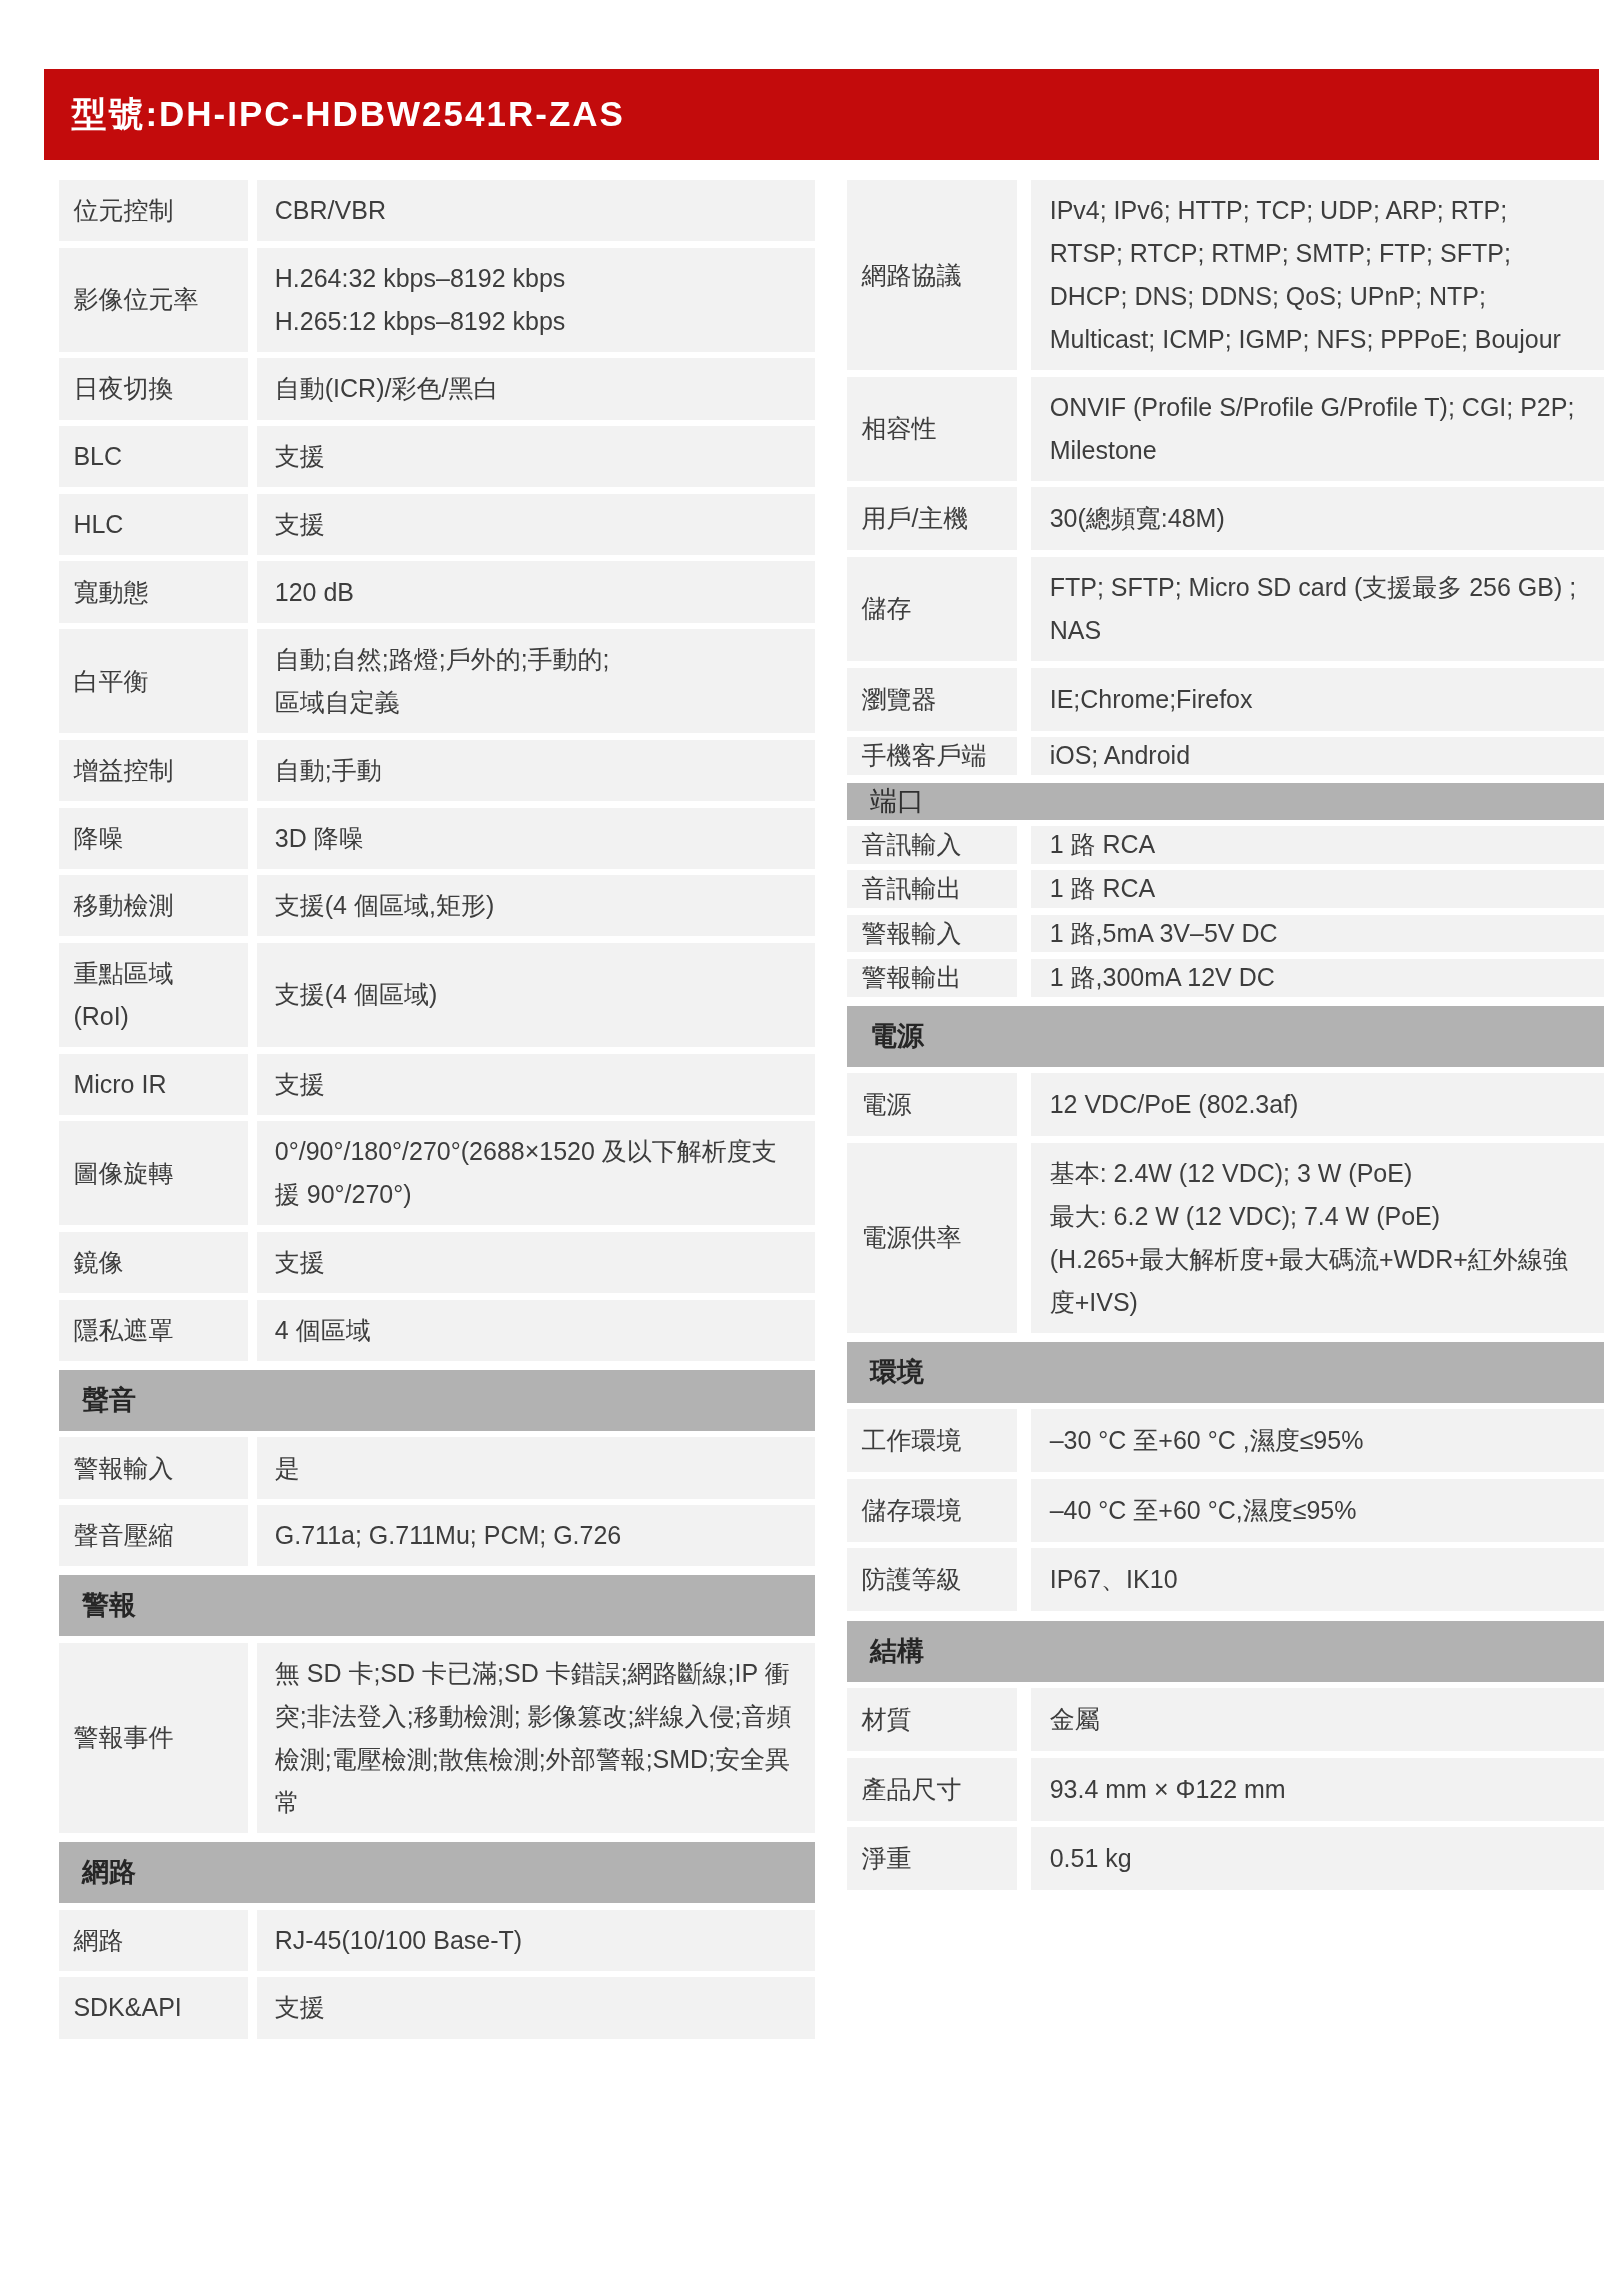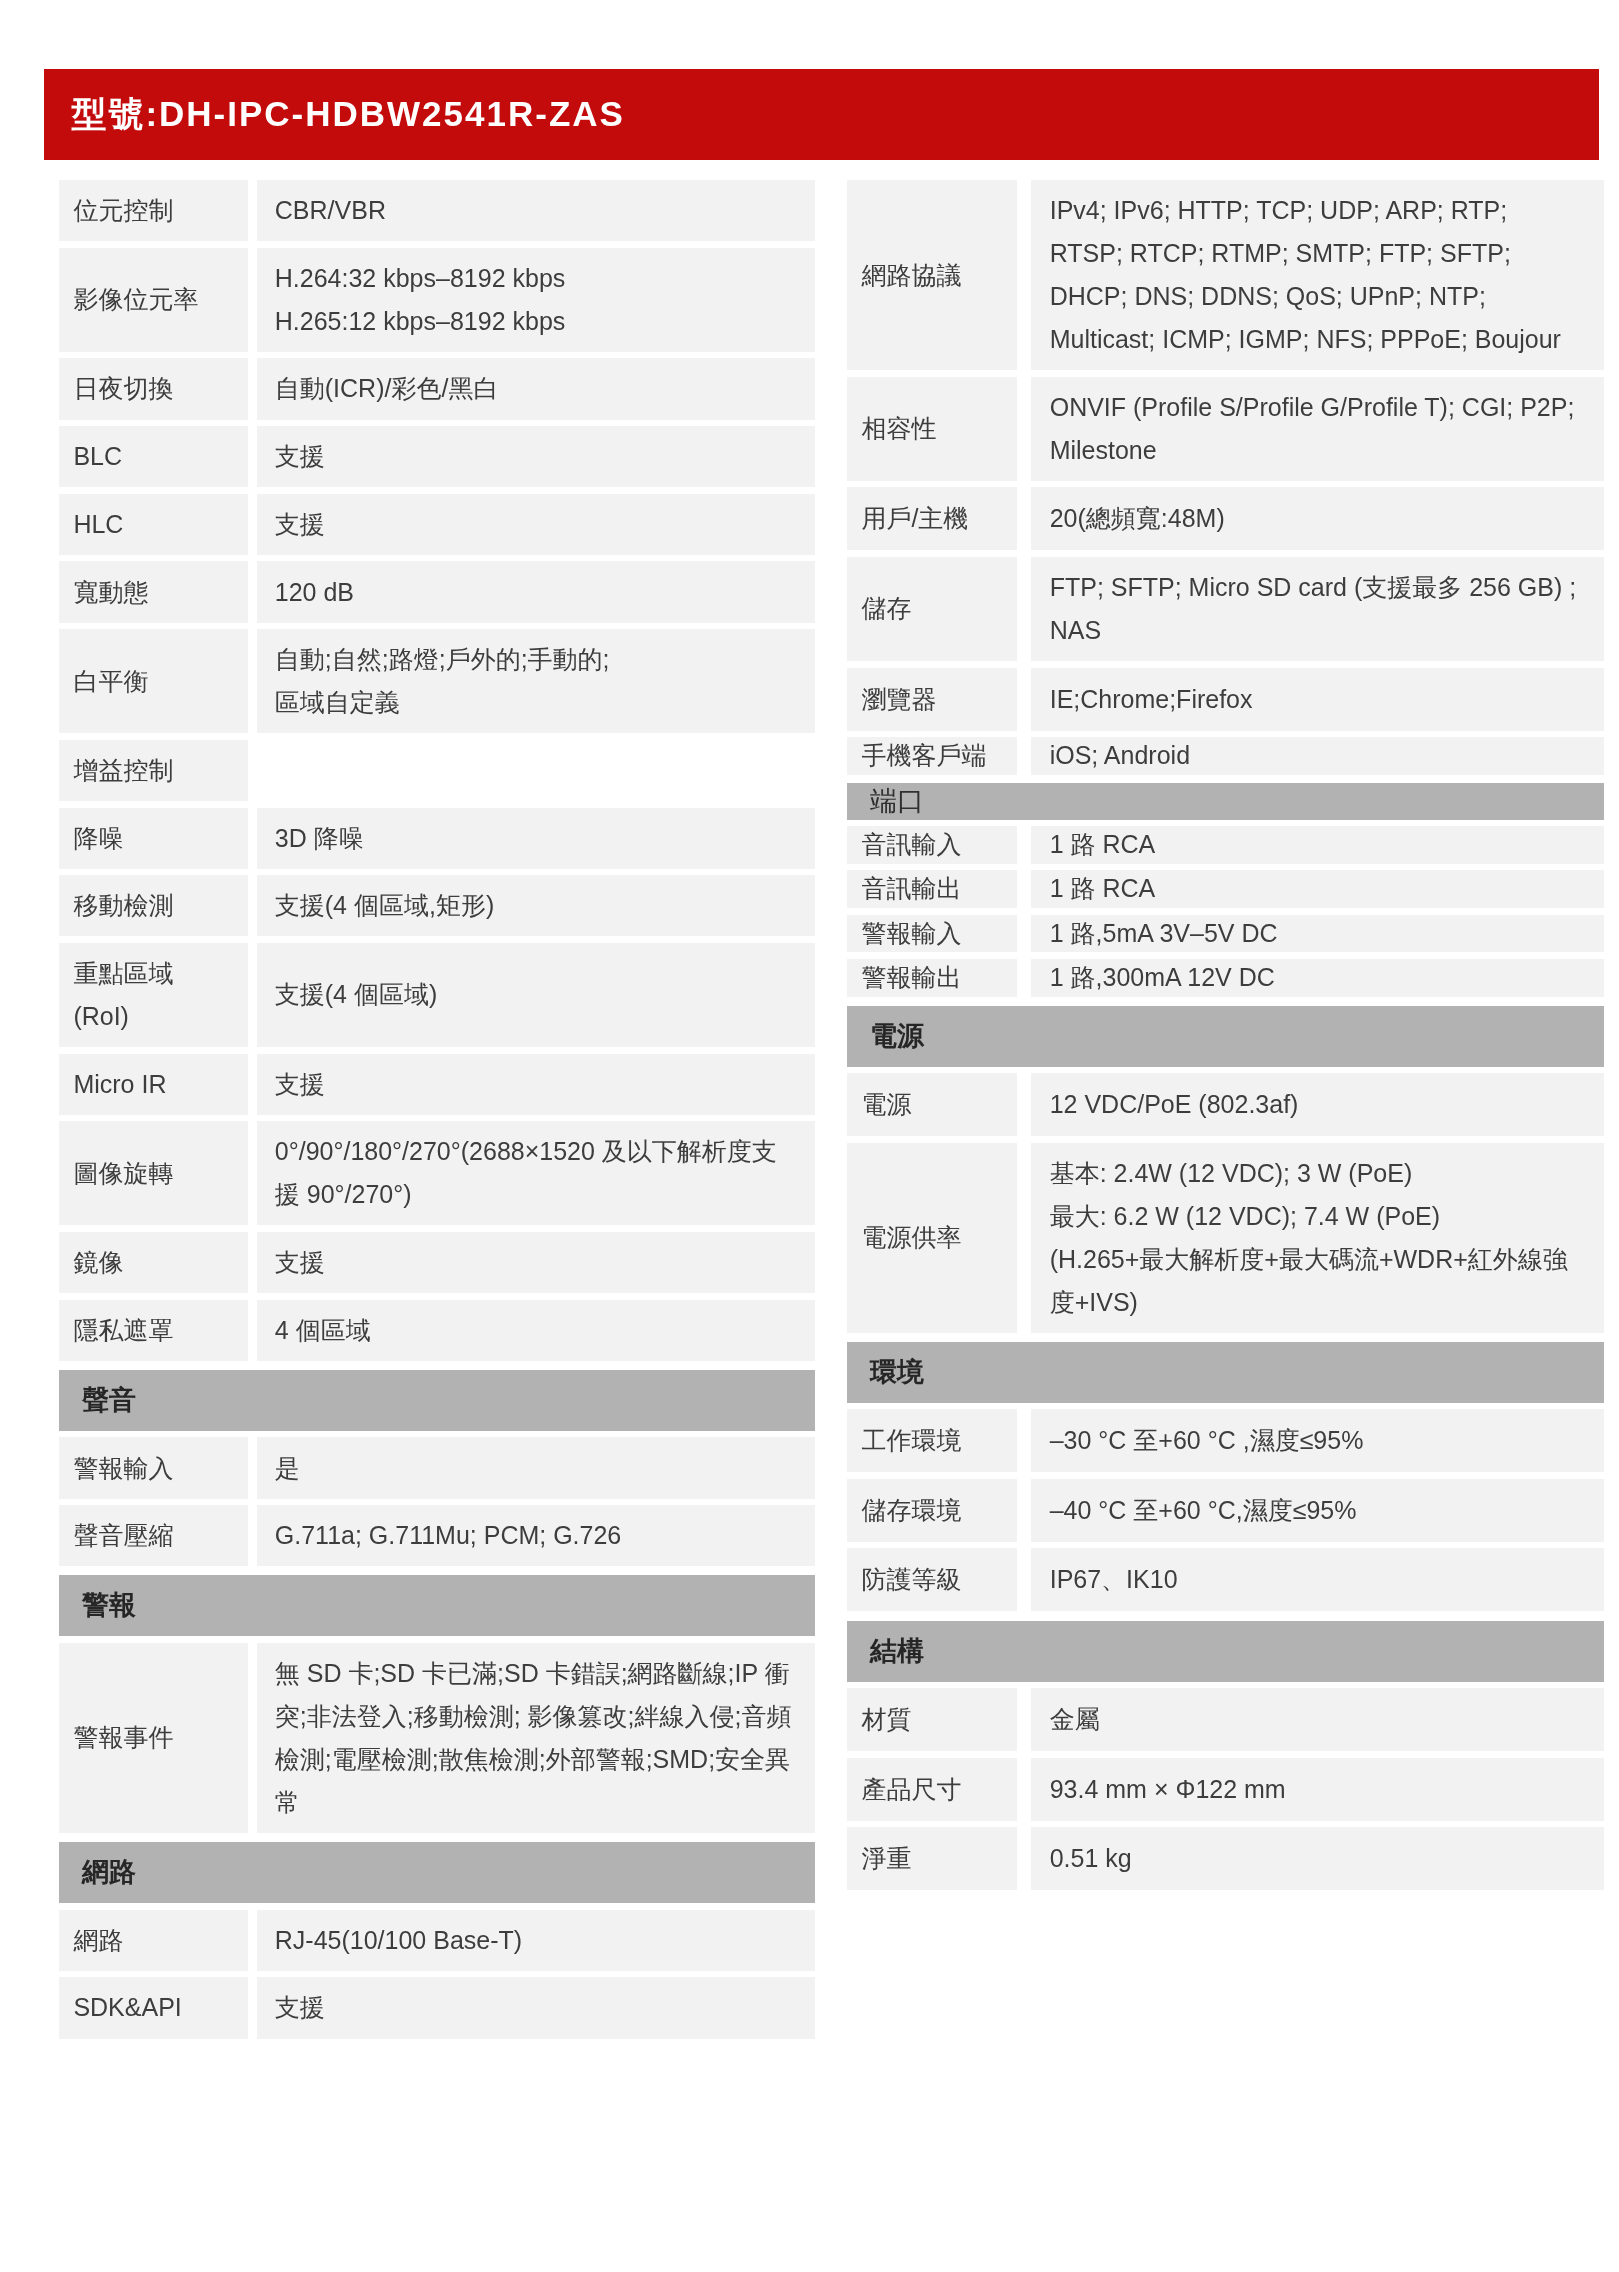--- a/index.html
+++ b/index.html
@@ -112,20 +112,23 @@
     <div class="cell value">
       <span class="txt">自動;自然;路燈;戶外的;手動的;
 區域自定義</span>
     </div>
   </div>
 
   <div class="row">
     <div class="cell label">
       <span class="txt">增益控制</span>
     </div>
+    <div class="cell value">
+      <span class="txt">自動;手動</span>
+    </div>
   </div>
 
   <div class="row">
     <div class="cell label">
       <span class="txt">降噪</span>
     </div>
     <div class="cell value">
       <span class="txt">3D 降噪</span>
     </div>
   </div>
@@ -253,21 +256,21 @@
     <div class="cell value">
       <span class="txt">ONVIF (Profile S/Profile G/Profile T); CGI; P2P; Milestone</span>
     </div>
   </div>
 
   <div class="row">
     <div class="cell label">
       <span class="txt">用戶/主機</span>
     </div>
     <div class="cell value">
-      <span class="txt">20(總頻寬:48M)</span>
+      <span class="txt">30(總頻寬:48M)</span>
     </div>
   </div>
 
   <div class="row">
     <div class="cell label">
       <span class="txt">儲存</span>
     </div>
     <div class="cell value">
       <span class="txt">FTP; SFTP; Micro SD card (支援最多 256 GB) ;
 NAS</span>

